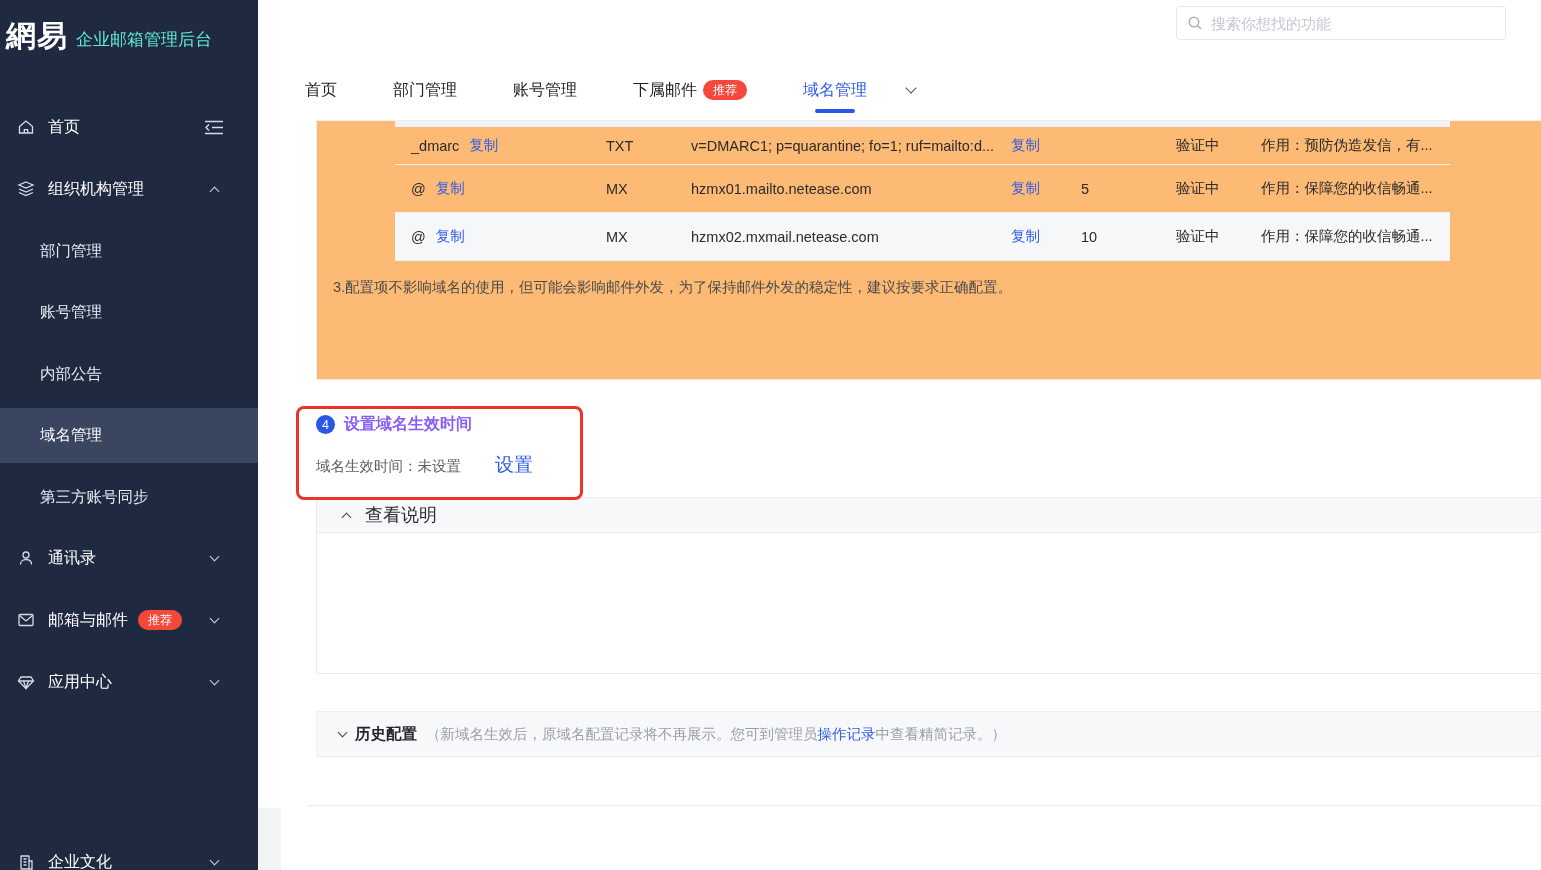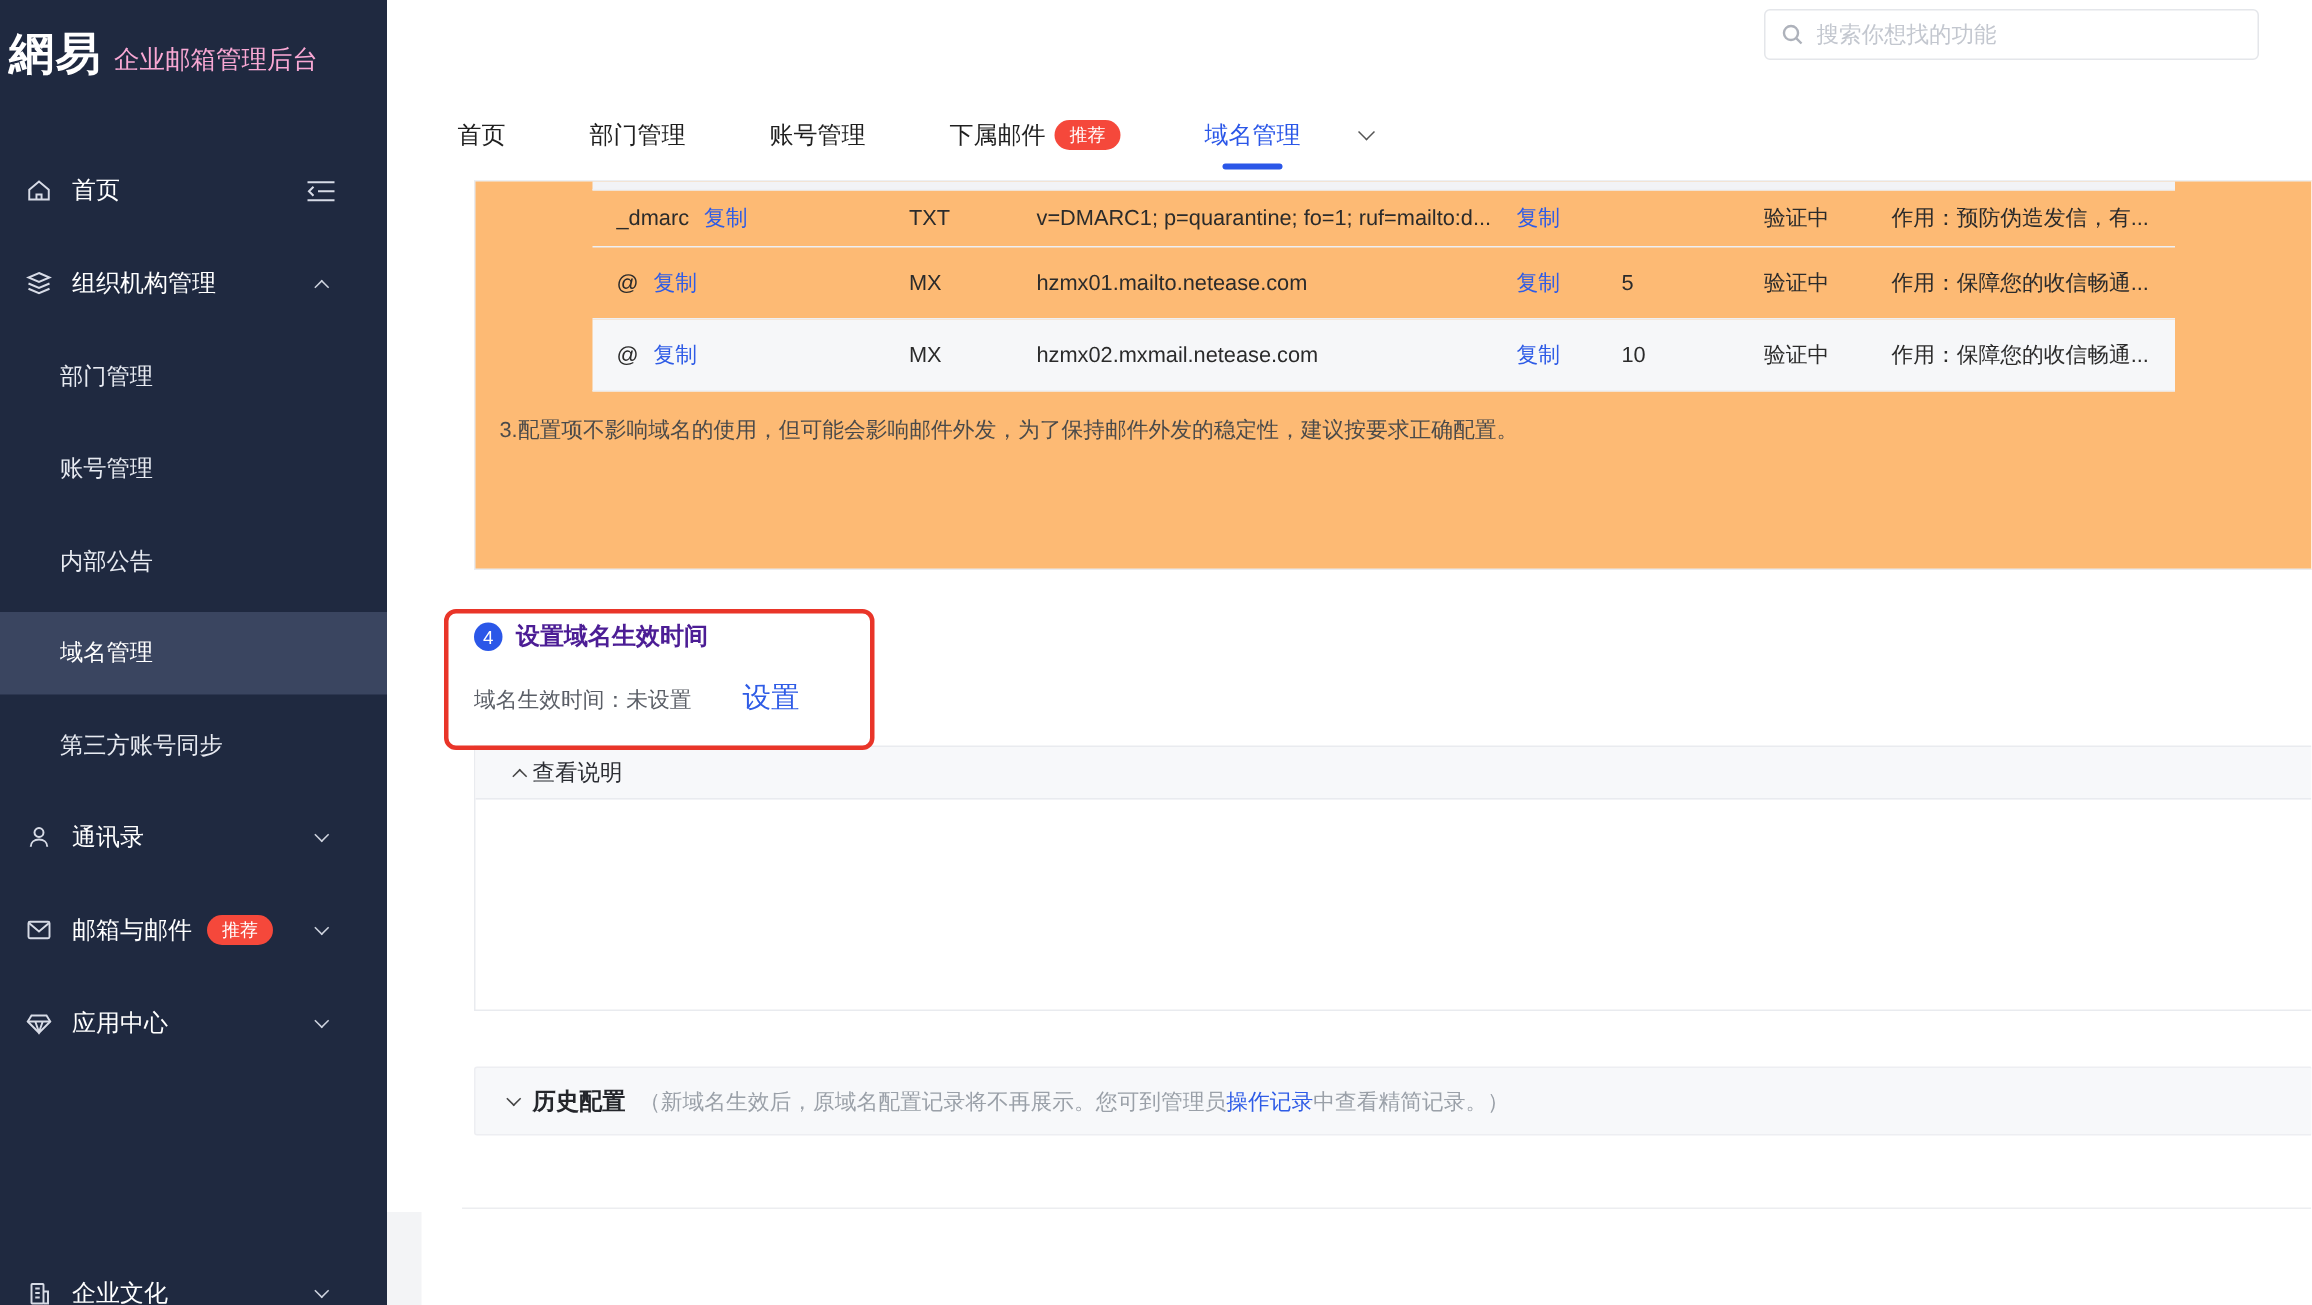--- a/index.html
+++ b/index.html
@@ -4,21 +4,21 @@
 <style>
   * { margin:0; padding:0; box-sizing:border-box; }
   html,body { width:1541px; height:870px; overflow:hidden; background:#fff;
     font-family:"Liberation Sans","DejaVu Sans",sans-serif; }
   .screen { position:relative; width:1541px; height:870px; background:#fff; overflow:hidden; }
 
   
   .sidebar { position:absolute; left:0; top:0; width:258px; height:870px; background:#1f2940; z-index:5; }
   .logo { position:absolute; left:6px; top:16px; display:flex; align-items:center; }
   .logo-brand { font-size:30px; font-weight:700; color:#fff; letter-spacing:1px; font-family:"Liberation Serif","DejaVu Serif",serif; }
-  .logo-title { font-size:17px; color:#f9a8d4; margin-left:8px; margin-top:6px; }
+  .logo-title { font-size:17px; color:#5eead4; margin-left:8px; margin-top:6px; }
   .srow { position:absolute; left:0; width:258px; height:44px; display:flex; align-items:center; cursor:pointer; color:#fff; }
   .srow .icn { width:18px; height:18px; margin-left:17px; display:inline-flex; }
   .srow .lbl { margin-left:13px; font-size:16px; }
   .ssub { position:absolute; left:0; width:258px; height:44px; display:flex; align-items:center; cursor:pointer; color:#e8ebf2; }
   .ssub .lbl { margin-left:40px; font-size:15.5px; }
   .sel-bg { position:absolute; left:0; top:408px; width:258px; height:55px; background:#3a4560; }
   .chev { display:inline-block; width:7px; height:7px; border-right:1.5px solid #cfd4df; border-bottom:1.5px solid #cfd4df; }
   .chev.down { transform:rotate(45deg); margin-top:-3px; }
   .chev.up { transform:rotate(-135deg); margin-top:4px; }
   .side-chev { position:absolute; right:40px; }
@@ -57,30 +57,30 @@
   .c-status { padding-left:15px; }
   .c-purpose { padding-left:10px; white-space:nowrap; overflow:hidden; }
   .bluelink { color:#2f5ce6; cursor:pointer; }
   .notes { position:absolute; left:16px; top:152px; font-size:14.5px; color:#4a4a4a; line-height:28.5px; width:1190px; }
 
   
   .step4 { position:absolute; left:316px; top:414px; z-index:3; }
   .step4-title { display:flex; align-items:center; gap:9px; }
   .step-circle { width:19px; height:19px; border-radius:50%; background:#2b57e8; color:#fff; font-size:12.5px;
     display:flex; align-items:center; justify-content:center; }
-  .step4-title .t { font-size:16px; font-weight:700; color:#4c1d95; }
+  .step4-title .t { font-size:16px; font-weight:700; color:#8b5cf6; }
   .step4-line { margin-top:17px; font-size:14.5px; color:#5a5e66; }
   .step4-line .set { margin-left:30px; font-size:19px; }
   .annotation { position:absolute; left:296px; top:406px; width:287px; height:94px; border:3px solid #e93529;
     border-radius:8px; z-index:6; pointer-events:none; }
 
   
   .explain { position:absolute; left:316px; top:497px; width:1226px; height:177px; border:1px solid #e9ebef; background:#fff; z-index:3; }
   .explain-head { height:35px; background:#f7f8fa; border-bottom:1px solid #e9ebef; display:flex; align-items:center;
-    padding-left:26px; font-size:15px; color:#2b2d33; cursor:pointer; gap:5px; }
+    padding-left:26px; font-size:18px; color:#2b2d33; cursor:pointer; gap:15px; }
   .chev2 { display:inline-block; width:7px; height:7px; border-right:1.5px solid #444; border-bottom:1.5px solid #444; }
   .chev2.up { transform:rotate(-135deg); margin-top:4px; }
   .chev2.down { transform:rotate(45deg); margin-top:-3px; }
   .explain-body { padding:24px 16px 0 16px; font-size:14.5px; color:#46494f; }
   .explain-body .li { margin-bottom:15px; line-height:23px; }
 
   
   .history { position:absolute; left:316px; top:711px; width:1226px; height:46px; background:#f7f8fa;
     border:1px solid #edeef2; border-radius:2px; display:flex; align-items:center; padding-left:22px; gap:9px; z-index:3; }
   .history .h-title { font-size:15.5px; font-weight:700; color:#24262b; }

